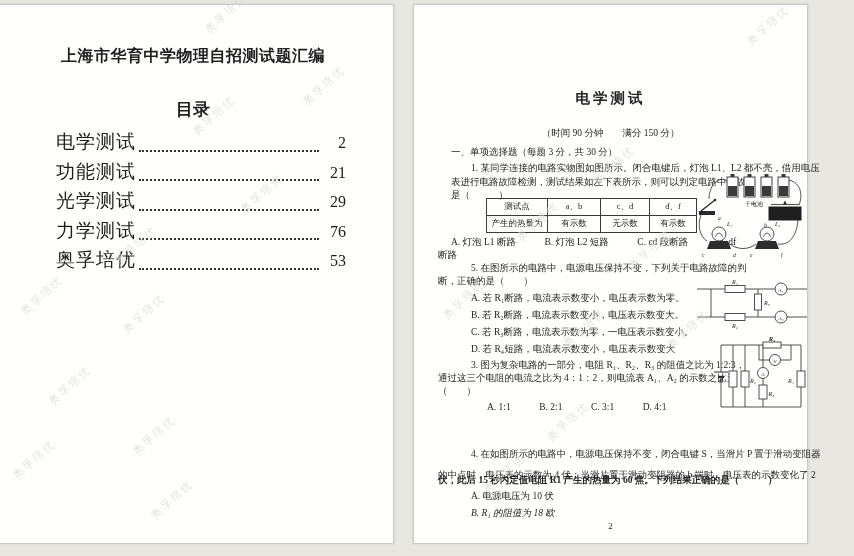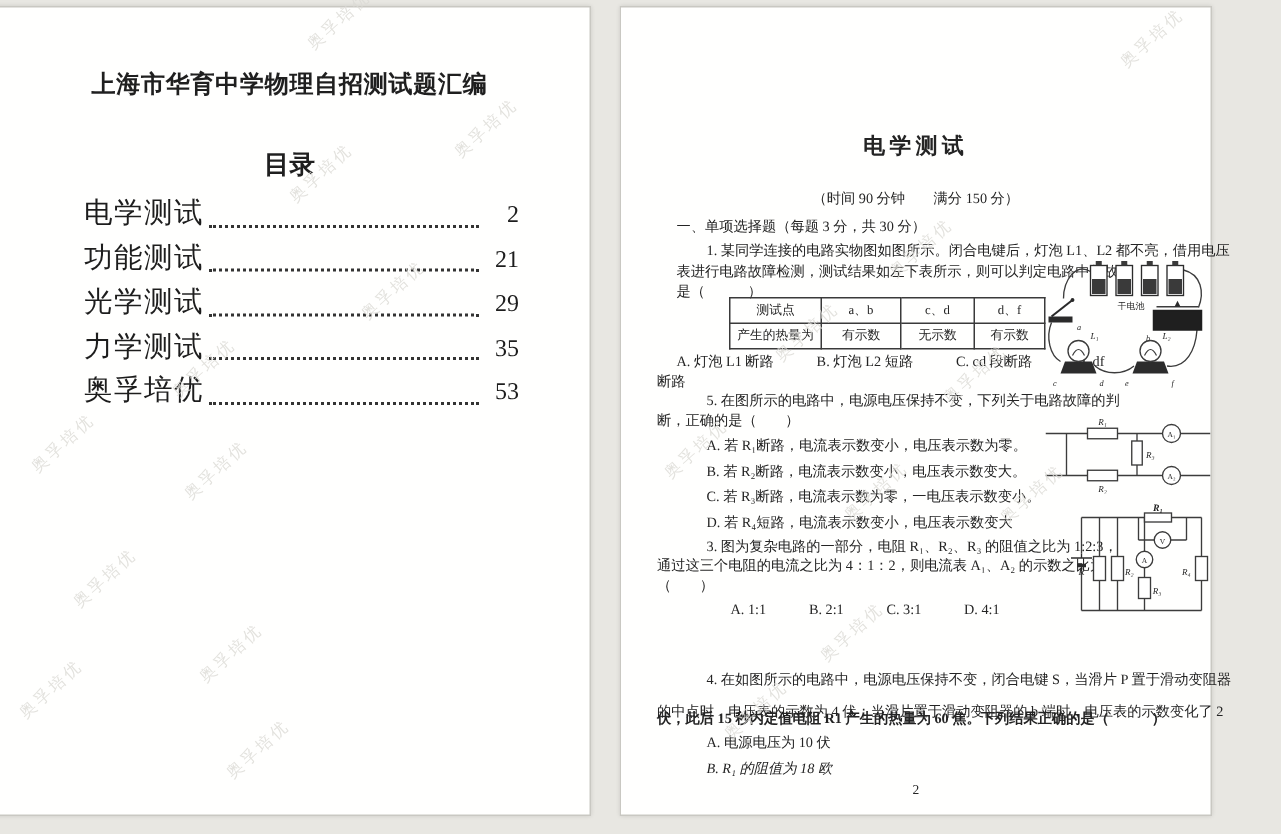--- a/index.html
+++ b/index.html
@@ -63,21 +63,21 @@
       <span class="toc-num">21</span>
     </div>
     <div class="toc-row">
       <span class="toc-label">光学测试</span>
       <span class="toc-dots"></span>
       <span class="toc-num">29</span>
     </div>
     <div class="toc-row">
       <span class="toc-label">力学测试</span>
       <span class="toc-dots"></span>
-      <span class="toc-num">35</span>
+      <span class="toc-num">76</span>
     </div>
     <div class="toc-row">
       <span class="toc-label">奥孚培优</span>
       <span class="toc-dots"></span>
       <span class="toc-num">53</span>
     </div>
   </div>
 </div>
 
 <div class="page" id="page-right">

